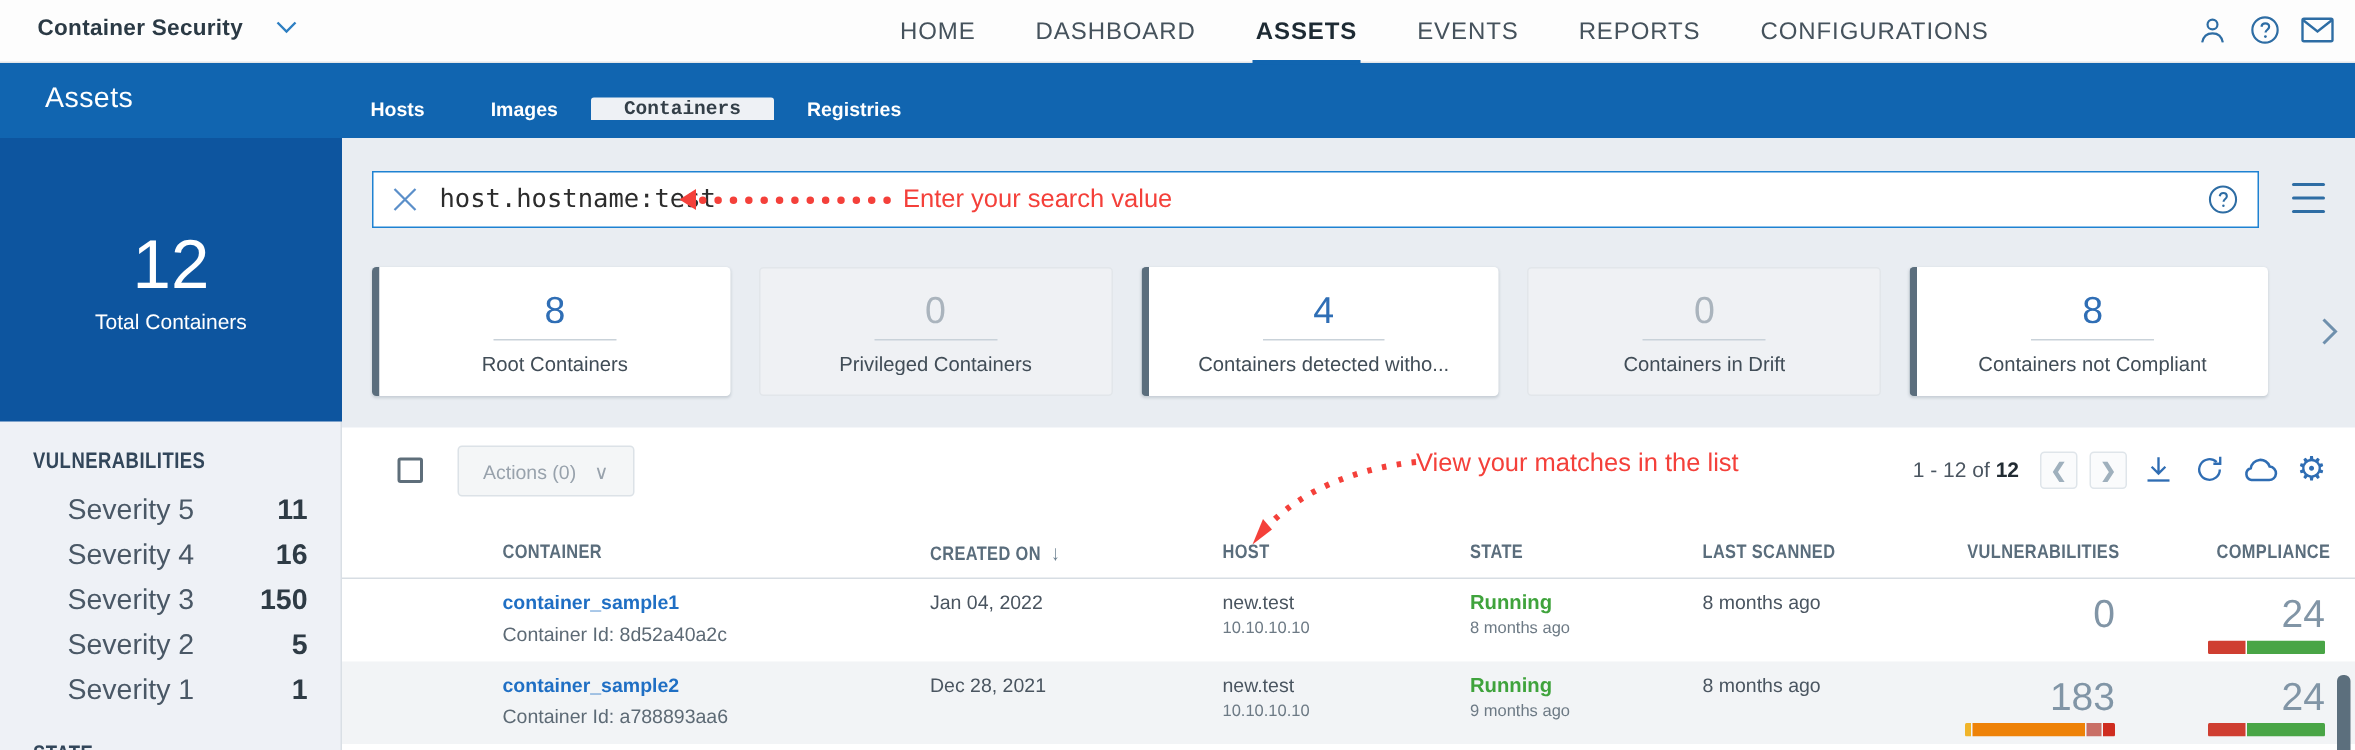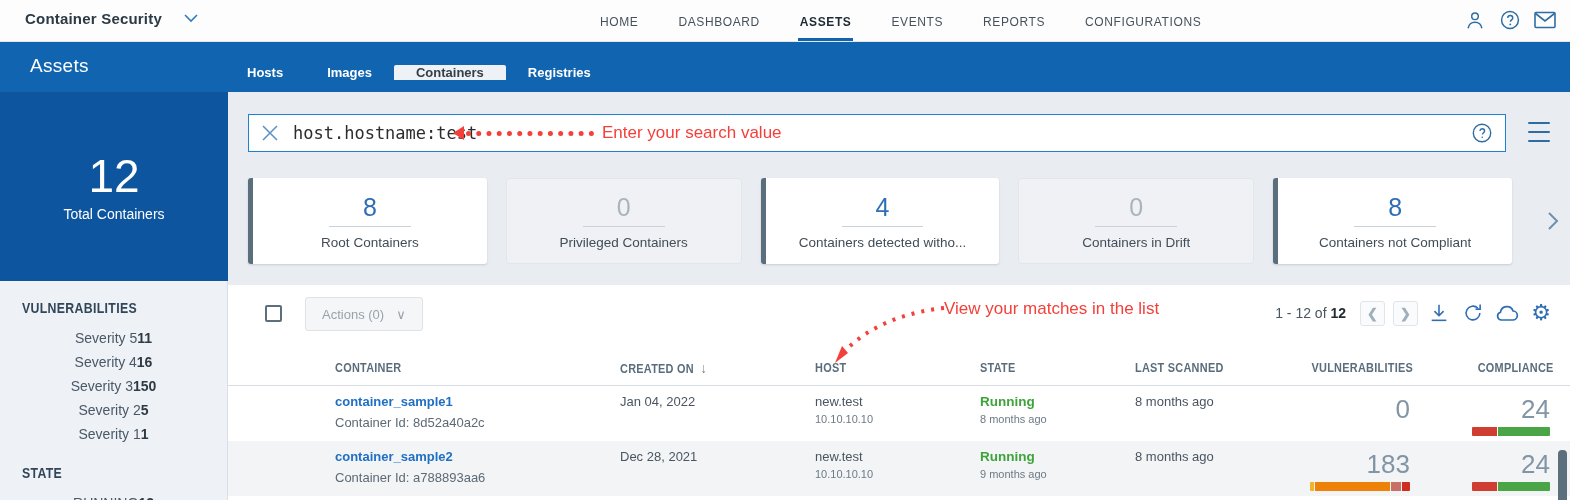--- a/index.html
+++ b/index.html
@@ -5,41 +5,41 @@
   * { margin:0; padding:0; box-sizing:border-box; }
   html,body { width:1570px; height:500px; }
   body { font-family:"Liberation Sans", sans-serif; background:#e9edf2; color:#404b55; }
   .screen { position:relative; width:1570px; height:500px; overflow:hidden; background:#e9edf2; }
 
   
   .topbar { position:absolute; left:0; top:0; width:1570px; height:42px; background:#fdfdfd; border-bottom:1px solid #e3e6e9; z-index:5; }
   .product { position:absolute; left:25px; top:10px; display:flex; align-items:center; gap:22px; cursor:pointer; }
   .product-name { font-size:15px; font-weight:bold; color:#2b3a45; letter-spacing:.2px; }
   .topnav { position:absolute; left:598px; top:0; height:42px; display:flex; align-items:center; gap:36px; }
-  .topnav-item { font-size:12px; letter-spacing:.6px; color:#45525c; cursor:pointer; padding:13px 2px 9px 2px; border-bottom:3px solid transparent;text-align:center; }
+  .topnav-item { font-size:16px; letter-spacing:.6px; color:#45525c; cursor:pointer; padding:13px 2px 9px 2px; border-bottom:3px solid transparent;text-align:center; }
   .topnav-item.active { font-weight:bold; color:#1d2a33; border-bottom:3px solid #1165b0; }
   .topbar-icons { position:absolute; right:12px; top:7px; display:flex; align-items:center; gap:9px; }
   .tb-ic { width:26px; height:26px; display:flex; align-items:center; justify-content:center; cursor:pointer; }
 
   
   .bluebar { position:absolute; left:0; top:42px; width:1570px; height:50px; background:#1165b0; z-index:4; }
   .page-title { position:absolute; left:30px; top:13px; color:#ffffff; font-size:19px; font-weight:500; letter-spacing:.3px; }
   .tabs { position:absolute; left:225px; top:10px; height:40px; display:flex; align-items:center; }
   .tab { padding:0 22px; display:flex; align-items:center; font-size:13px; font-weight:bold; color:#ffffff; cursor:pointer; }
-  .tab.active { background:#eef1f5; color:#333f48; border-radius:2px 2px 0 0; }
+  .tab.active { background:#eef1f5; color:#333f48; border-radius:2px 2px 0 0;font-family:Liberation Mono, monospace; }
 
   
   .sidebar { position:absolute; left:0; top:92px; width:228px; height:408px; background:#eef1f6; border-right:1px solid #d9dfe5; }
   .total-panel { width:228px; height:189px; background:#0d559f; color:#fff; display:flex; flex-direction:column; align-items:center; justify-content:center; cursor:pointer; }
   .total-count { font-size:46px; font-weight:400; line-height:1.1; }
   .total-label { font-size:14px; margin-top:4px; }
   .filter-section { padding:18px 22px 0 22px; }
   .filter-title { font-size:15px; color:#32465a; font-weight:bold; transform:scaleX(.82); transform-origin:left; letter-spacing:.4px; white-space:nowrap; }
   .filter-rows { margin-top:10px; }
-  .filter-row { display:flex; justify-content:center; align-items:center; padding:4px 0; font-size:14px; cursor:pointer; }
+  .filter-row { display:flex; justify-content:space-between; align-items:center; padding:4px 0; font-size:19px; cursor:pointer;margin-left:23px; }
   .filter-row .flabel { color:#4a5866; }
   .filter-row .fvalue { color:#2e3b45; font-weight:bold; }
 
   
   .main { position:absolute; left:228px; top:92px; width:1342px; height:408px; }
 
   .search-row { position:absolute; left:20px; top:22px; width:1302px; height:38px; }
   .search-box { position:absolute; left:0; top:0; width:1258px; height:38px; background:#fff; border:1px solid #1e82d2; display:flex; align-items:center; padding:0 12px; }
   .clear-x { width:18px; height:18px; margin-right:14px; cursor:pointer; flex:0 0 auto; }
   .search-query { font-family:"DejaVu Sans Mono", monospace; font-size:17px; color:#2c2c2c; white-space:pre; }

